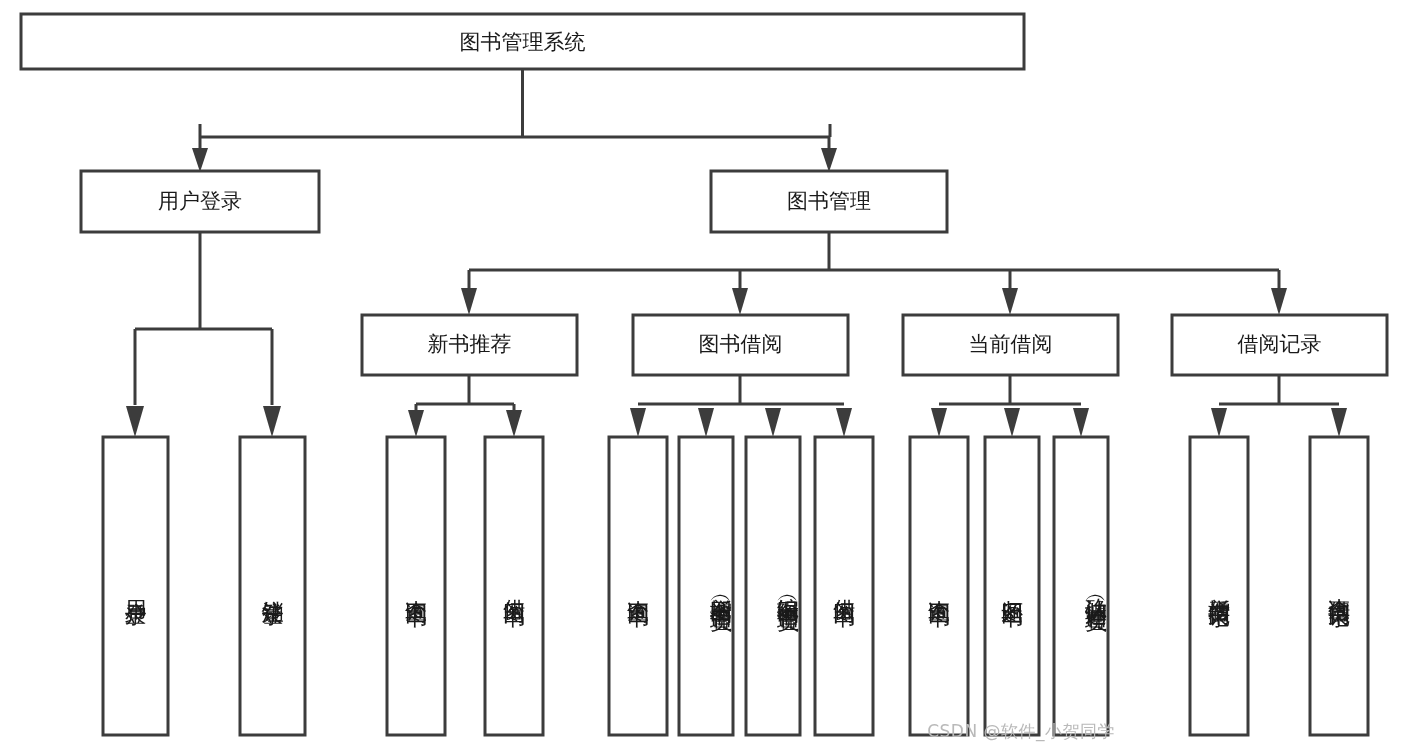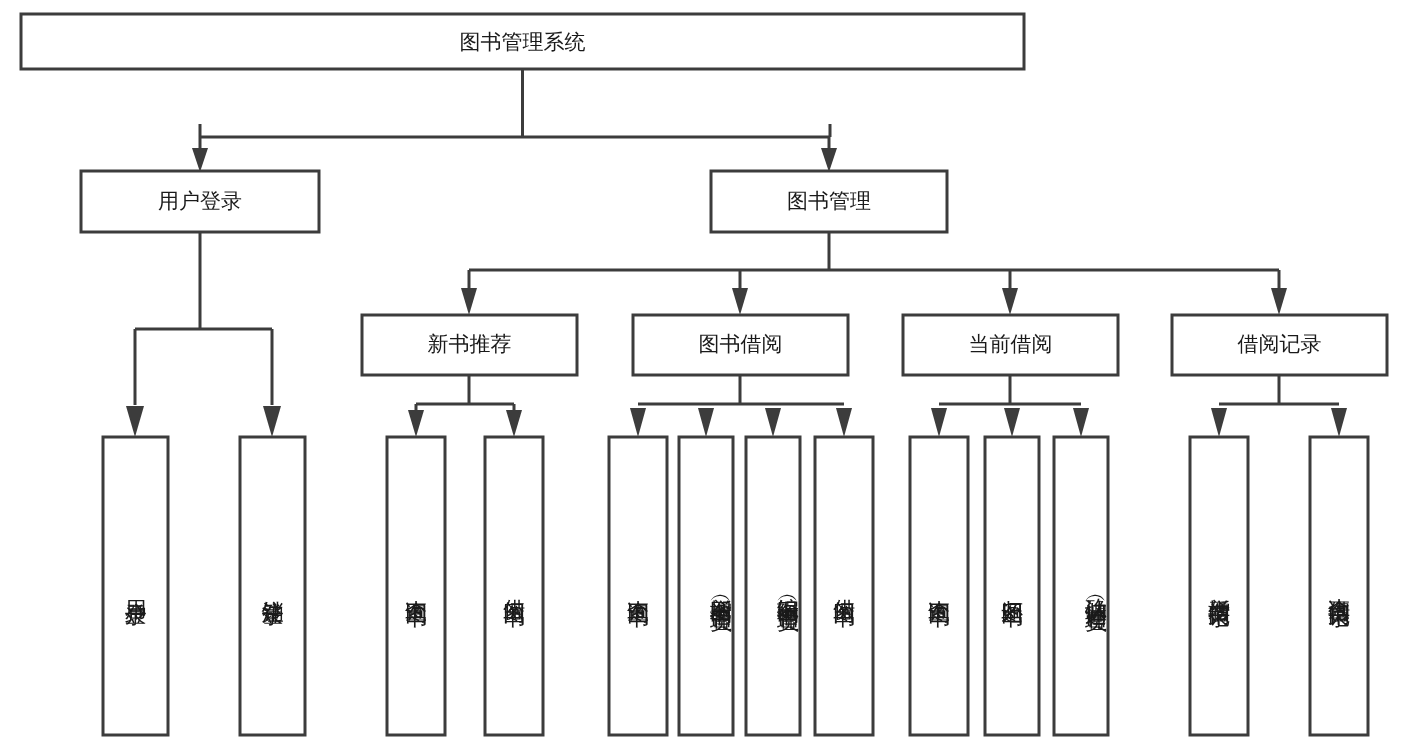--- a/index.html
+++ b/index.html
@@ -187,14 +187,15 @@
   <div class="vlabel" style="left:609px; top:437px; width:58px; height:298px;">查询图书</div>
   <div class="vlabel top-aligned" style="left:679px; top:437px; width:54px; height:298px;">新增图书（管理员）</div>
   <div class="vlabel top-aligned" style="left:746px; top:437px; width:54px; height:298px;">编辑图书（管理员）</div>
   <div class="vlabel" style="left:815px; top:437px; width:58px; height:298px;">借阅图书</div>
   <div class="vlabel" style="left:910px; top:437px; width:58px; height:298px;">查询图书</div>
   <div class="vlabel" style="left:985px; top:437px; width:54px; height:298px;">归还图书</div>
   <div class="vlabel top-aligned" style="left:1054px; top:437px; width:54px; height:298px;">确认归还（管理员）</div>
   <div class="vlabel" style="left:1190px; top:437px; width:58px; height:298px;">新增借阅记录</div>
   <div class="vlabel" style="left:1310px; top:437px; width:58px; height:298px;">查询借阅记录</div>
 
+  <div id="watermark">CSDN @软件_小贺同学</div>
 
 </div>
 
 </body></html>

